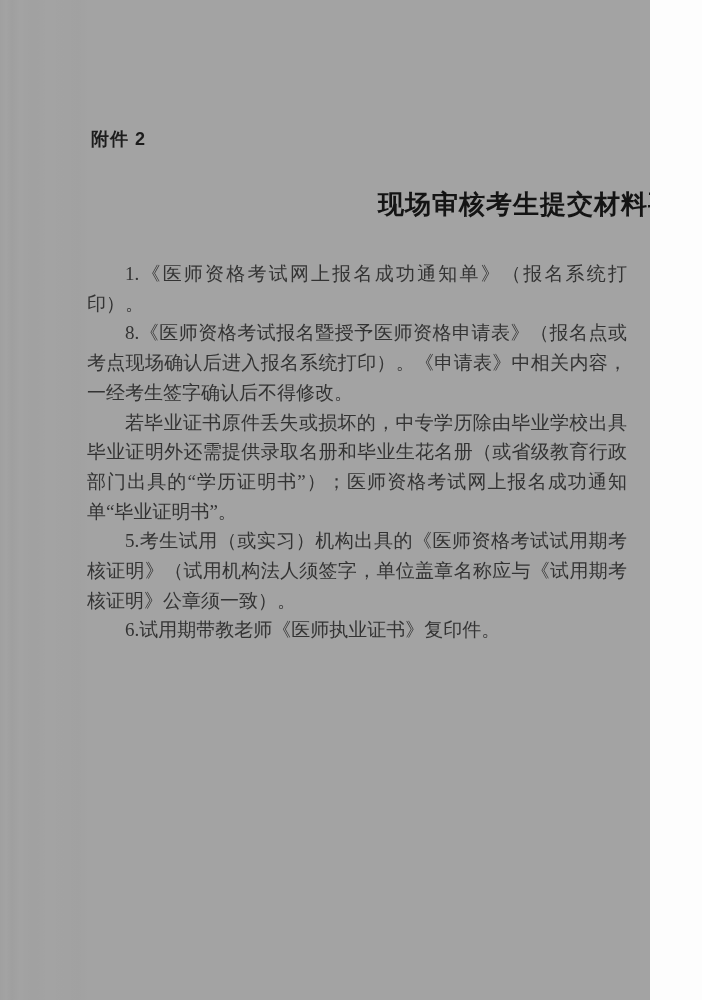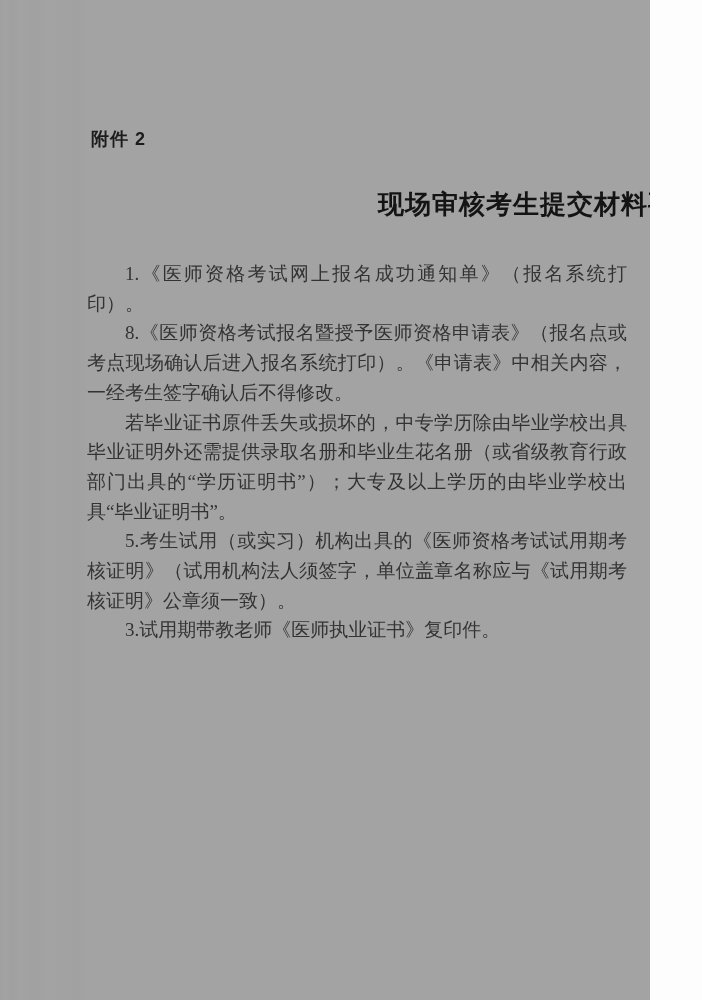--- a/index.html
+++ b/index.html
@@ -74,17 +74,17 @@
 <div class="page">
   <div class="scan-edge"></div>
 
   <div class="attachment-label">附件 2</div>
 
   <div class="doc-title">现场审核考生提交材料要求</div>
 
   <div class="doc-body">
     <p>1.《医师资格考试网上报名成功通知单》（报名系统打印）。</p>
     <p>8.《医师资格考试报名暨授予医师资格申请表》（报名点或考点现场确认后进入报名系统打印）。《申请表》中相关内容，一经考生签字确认后不得修改。</p>
-    <p>若毕业证书原件丢失或损坏的，中专学历除由毕业学校出具毕业证明外还需提供录取名册和毕业生花名册（或省级教育行政部门出具的“学历证明书”）；大专及以上学历的由毕业学校出具“毕业证明书”。</p>
+    <p>若毕业证书原件丢失或损坏的，中专学历除由毕业学校出具毕业证明外还需提供录取名册和毕业生花名册（或省级教育行政部门出具的“学历证明书”）；医师资格考试网上报名成功通知单“毕业证明书”。</p>
     <p>5.考生试用（或实习）机构出具的《医师资格考试试用期考核证明》（试用机构法人须签字，单位盖章名称应与《试用期考核证明》公章须一致）。</p>
-    <p>3.试用期带教老师《医师执业证书》复印件。</p>
+    <p>6.试用期带教老师《医师执业证书》复印件。</p>
   </div>
 </div>
 
 </body></html>

